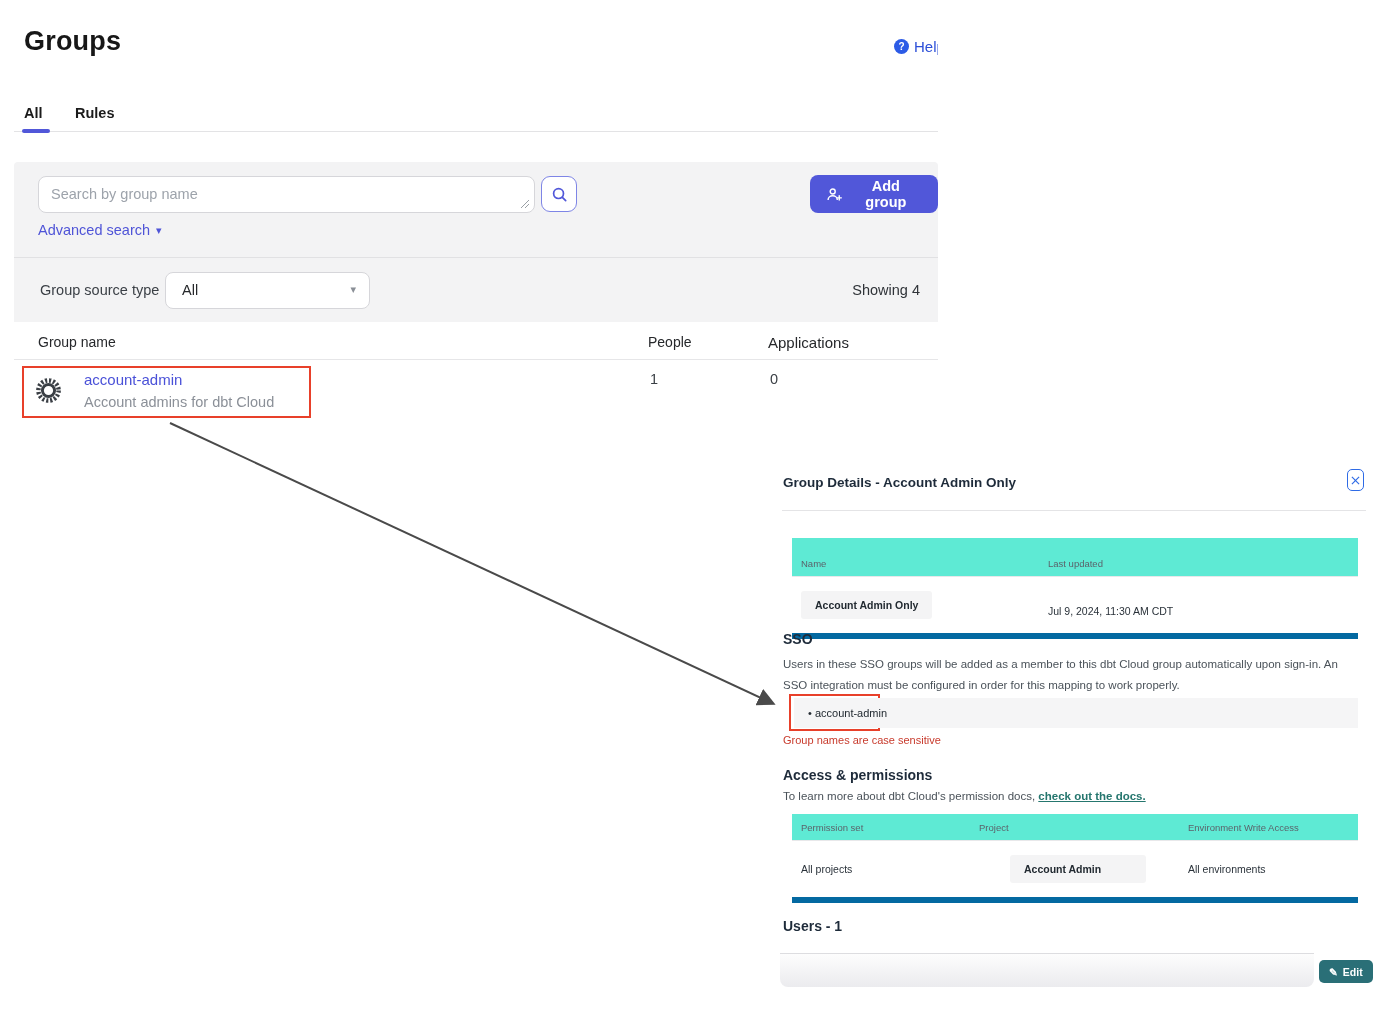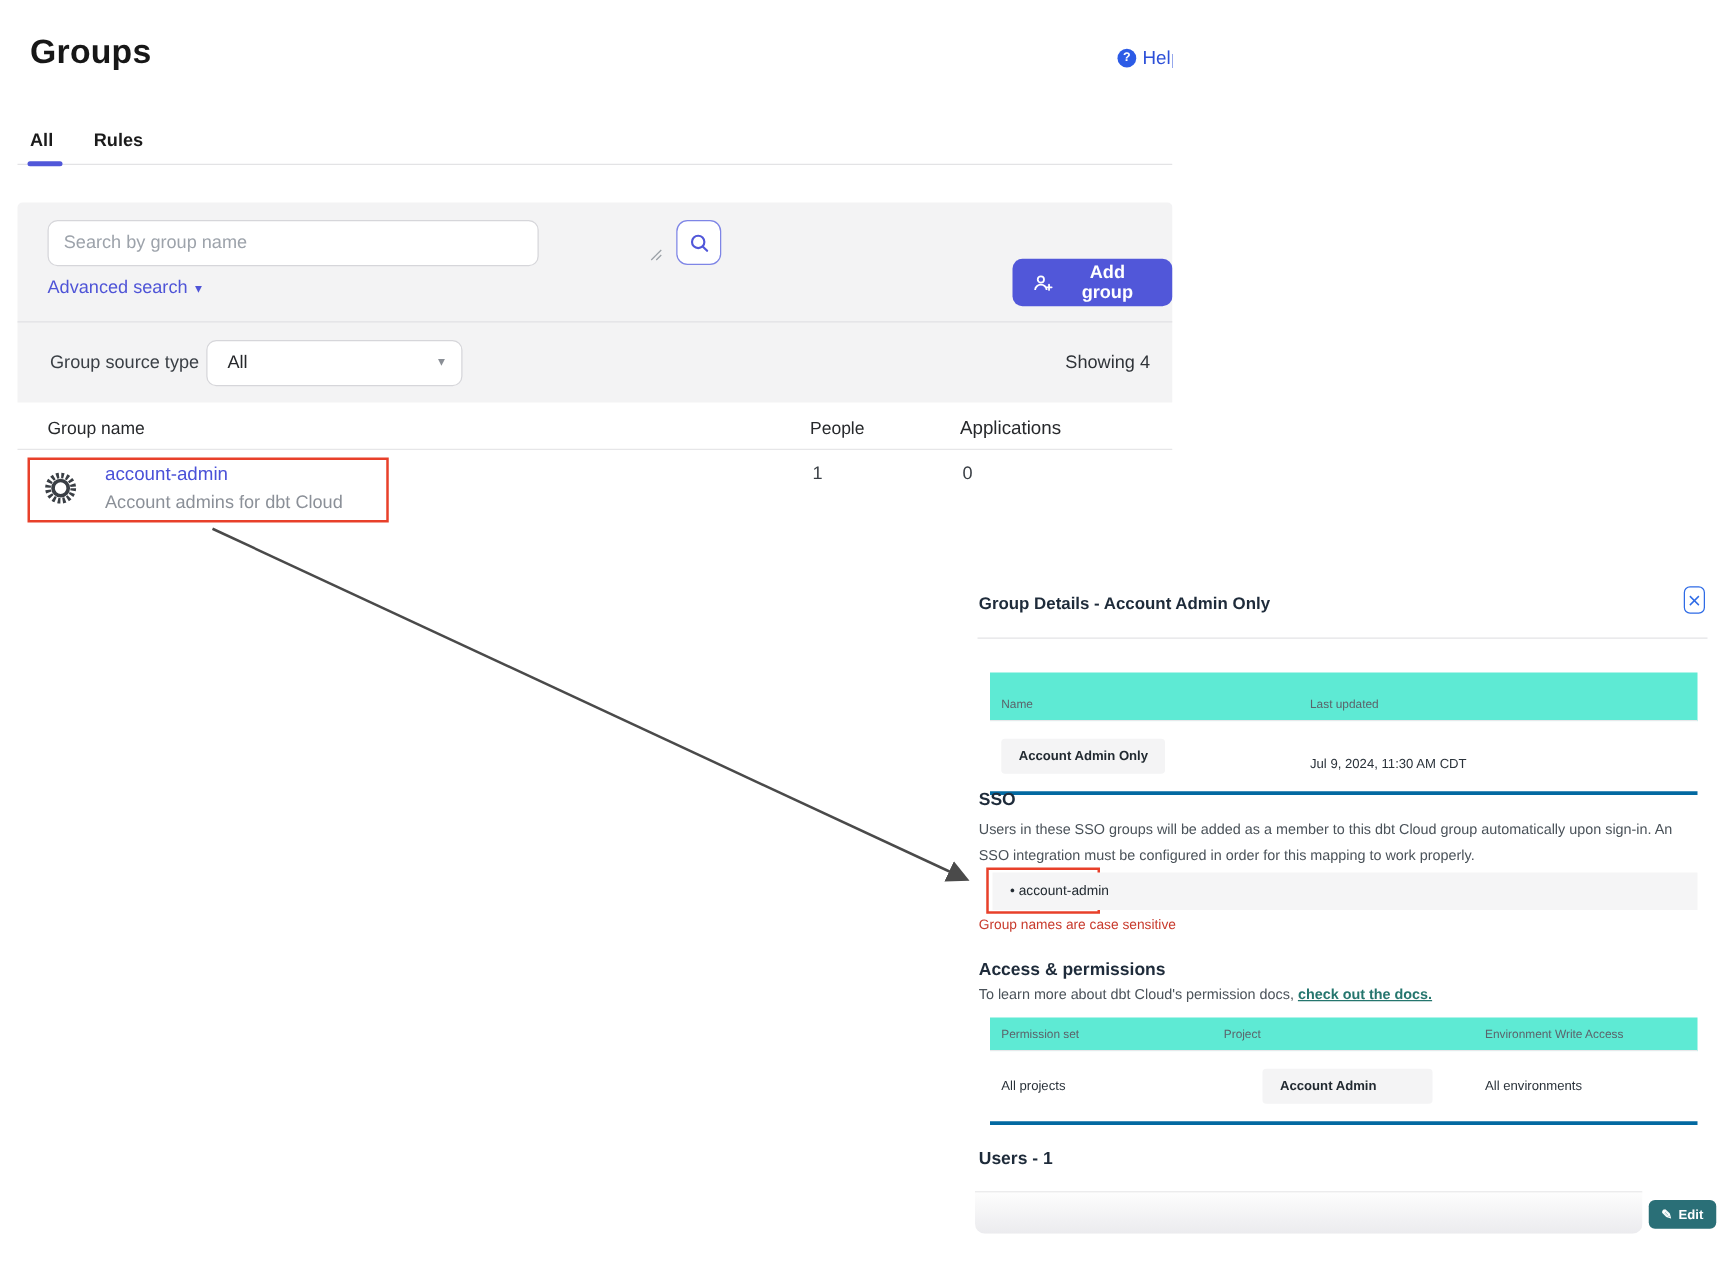--- a/index.html
+++ b/index.html
@@ -16,27 +16,27 @@
 
   .tab { position:absolute; top:105px; font-size:14.5px; font-weight:700; color:#1b1b1b; cursor:pointer; }
   .tab-all { left:24px; }
   .tab-rules { left:75px; }
   .tabs-rule { position:absolute; left:14px; right:0; top:131px; height:1px; background:#e3e3e5; }
   .tab-active-bar { position:absolute; left:22px; top:129px; width:28px; height:4px; border-radius:2px; background:#5157d9; }
 
   .filter-panel { position:absolute; left:14px; top:162px; width:924px; height:160px; background:#f3f3f4; border-radius:4px 4px 0 0; }
   .search-area-divider { position:absolute; left:0; right:0; top:95px; height:1px; background:#e1e1e3; }
 
-  .search-input { position:absolute; left:24px; top:14px; width:393px; height:37px; background:#fff; border:1px solid #d6d6da; border-radius:8px; resize:none; font-family:"Liberation Sans",sans-serif; font-size:14.5px; color:#333; padding:9px 12px; outline:none; }
+  .search-input { position:absolute; left:24px; top:14px; width:497px; height:37px; background:#fff; border:1px solid #d6d6da; border-radius:8px; resize:none; font-family:"Liberation Sans",sans-serif; font-size:14.5px; color:#333; padding:9px 12px; outline:none; }
   .search-input::placeholder { color:#9da3ab; }
   .resize-grip { position:absolute; left:506px; top:37px; pointer-events:none; }
 
   .search-btn { position:absolute; left:527px; top:14px; width:36px; height:36px; background:#fff; border:1.5px solid #7e85e6; border-radius:9px; display:flex; align-items:center; justify-content:center; cursor:pointer; }
 
-  .add-group-btn { position:absolute; left:796px; top:13px; height:38px; padding:14px 16px; background:#5157d9; border:none; border-radius:8px; color:#fff; font-family:"Liberation Sans",sans-serif; font-size:14.5px; font-weight:700; display:flex; align-items:center; gap:7px; cursor:pointer;margin-top:32px; }
+  .add-group-btn { position:absolute; left:796px; top:13px; height:38px; padding:14px 16px; background:#5157d9; border:none; border-radius:8px; color:#fff; font-family:"Liberation Sans",sans-serif; font-size:14.5px; font-weight:700; display:flex; align-items:center; gap:7px; cursor:pointer; }
 
   .advanced-search { position:absolute; left:24px; top:60px; color:#4f54d7; font-size:14.5px; cursor:pointer; display:flex; align-items:center; gap:6px; }
   .advanced-search .caret { font-size:11px; }
 
   .source-label { position:absolute; left:26px; top:120px; font-size:14.5px; color:#3a3f45; }
   .source-select { position:absolute; left:151px; top:110px; width:205px; height:37px; background:#fff; border:1px solid #d6d6da; border-radius:8px; cursor:pointer; }
   .source-select .value { position:absolute; left:16px; top:9px; font-size:14.5px; color:#26282b; }
   .source-select .caret { position:absolute; right:13px; top:10px; font-size:11px; color:#8a8f96; }
   .showing { position:absolute; right:18px; top:120px; font-size:14.5px; color:#2f3338; }
 
@@ -59,21 +59,21 @@
 
   
   .panel { position:absolute; left:782px; top:462px; width:584px; height:540px; color:#1e2b3a; }
   .panel-title { position:absolute; left:1px; top:13px; font-size:13.5px; font-weight:700; color:#1e2b3a; }
   .close-btn { position:absolute; right:2px; top:7px; width:17px; height:22px; border:1.5px solid #2e6be6; border-radius:5px; display:flex; align-items:center; justify-content:center; cursor:pointer; background:#fff; }
   .panel-divider { position:absolute; left:0; right:0; top:48px; height:1px; background:#e4e4e6; }
 
   .mini-table { position:absolute; left:10px; right:8px; }
   .mini-table .thead { display:flex; background:#5eead4; border-bottom:1px solid #e8e8ea;align-items:flex-end; }
   .mini-table .th { font-size:9.5px; color:#5b636b; padding:8px 0 7px 9px; }
-  .mini-table .trow { display:flex; align-items:center; border-bottom:3px solid #0369a1; background:#fff; }
+  .mini-table .trow { display:flex; align-items:center; border-bottom:6px solid #0369a1; background:#fff; }
   .mini-table .td { font-size:10.5px; color:#2a323a; padding:14px 0 14px 9px; }
   .badge { display:inline-block; background:#f4f4f5; border-radius:3px; padding:8px 14px; font-size:10.5px; font-weight:700; color:#222a31; }
 
   .name-table { top:76px; }
   .col-name { width:247px; }
   .col-updated { flex:1;margin-top:12px; }
 
   .section-h { position:absolute; left:1px; font-size:14px; font-weight:700; color:#1e2b3a; }
   .sso-h { top:169px; }
   .sso-desc { position:absolute; left:1px; top:192px; width:578px; font-size:11.5px; line-height:1.85; color:#4a5259; }

